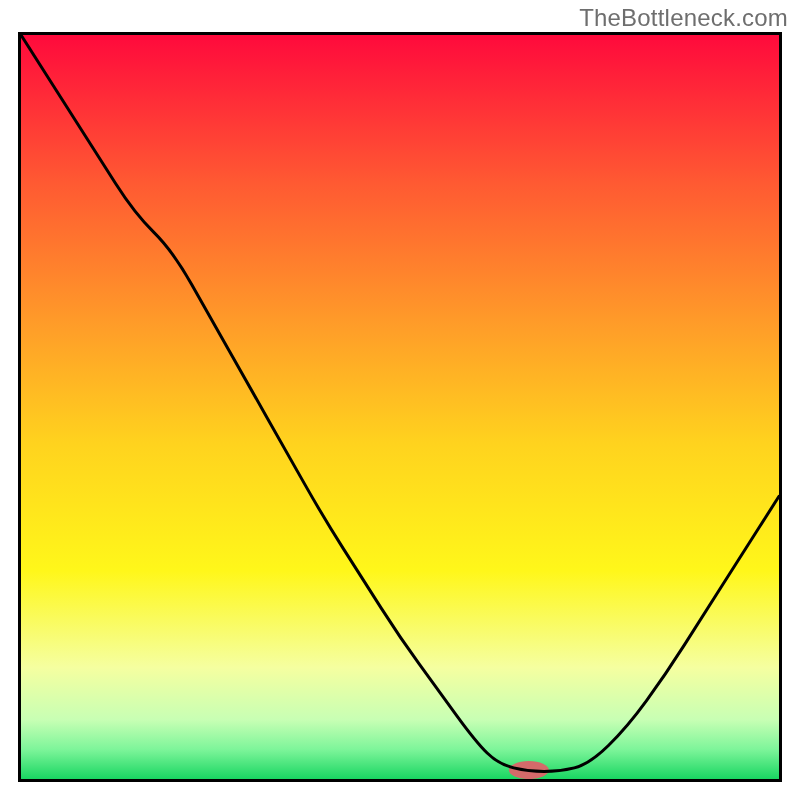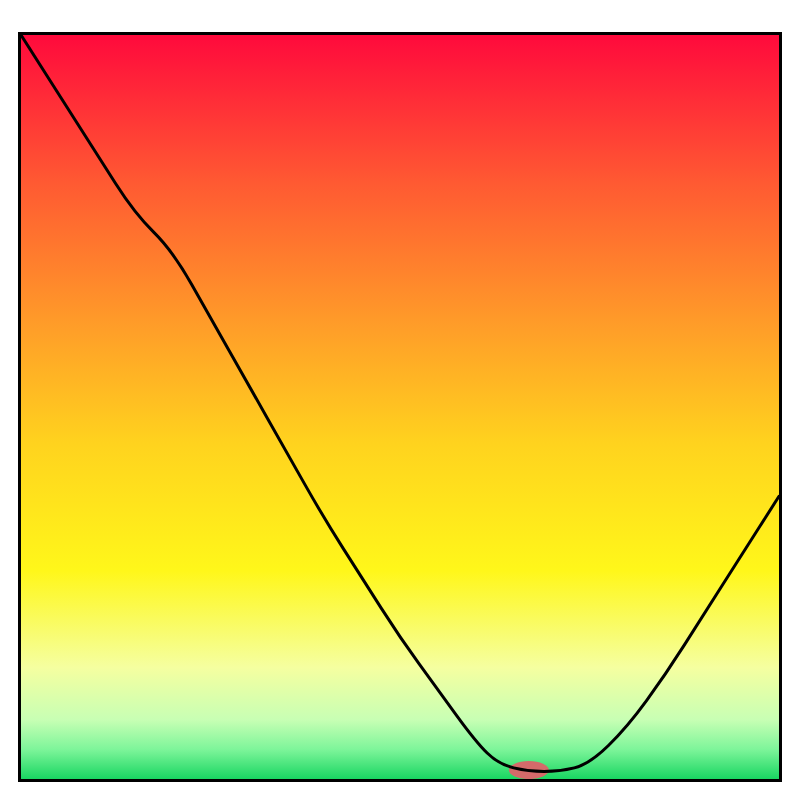--- a/index.html
+++ b/index.html
@@ -39,20 +39,21 @@
     left: 0;
     top: 0;
     width: 100%;
     height: 100%;
   }
 </style>
 </head>
 <body>
 
 <div class="stage">
+  <div class="watermark">TheBottleneck.com</div>
 
   <div class="plot-border">
     <svg class="chart" viewBox="0 0 758 744" preserveAspectRatio="none">
       <defs>
         <linearGradient id="bg-grad" x1="0" y1="0" x2="0" y2="1">
             <stop offset="0%" stop-color="#ff0a3c"></stop>
             <stop offset="20%" stop-color="#ff5a32"></stop>
             <stop offset="40%" stop-color="#ffa028"></stop>
             <stop offset="55.00000000000001%" stop-color="#ffd31e"></stop>
             <stop offset="72%" stop-color="#fff71a"></stop>

